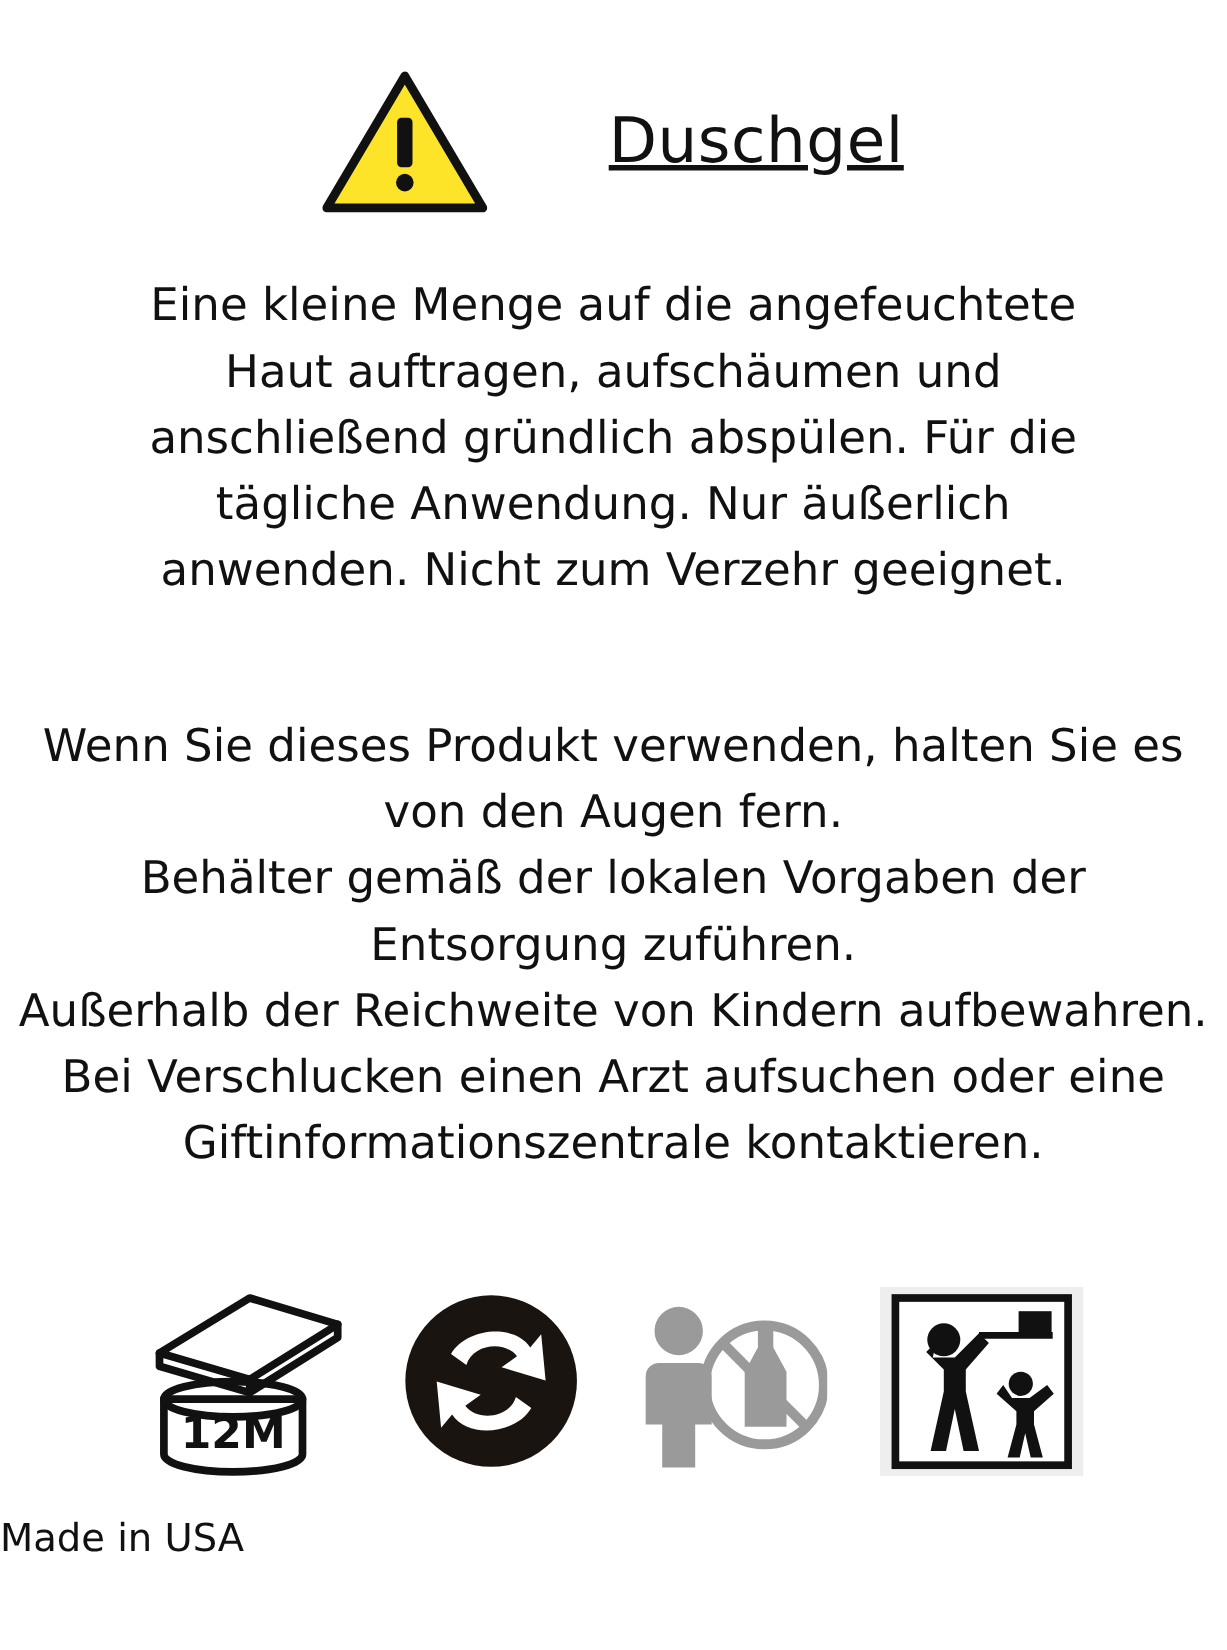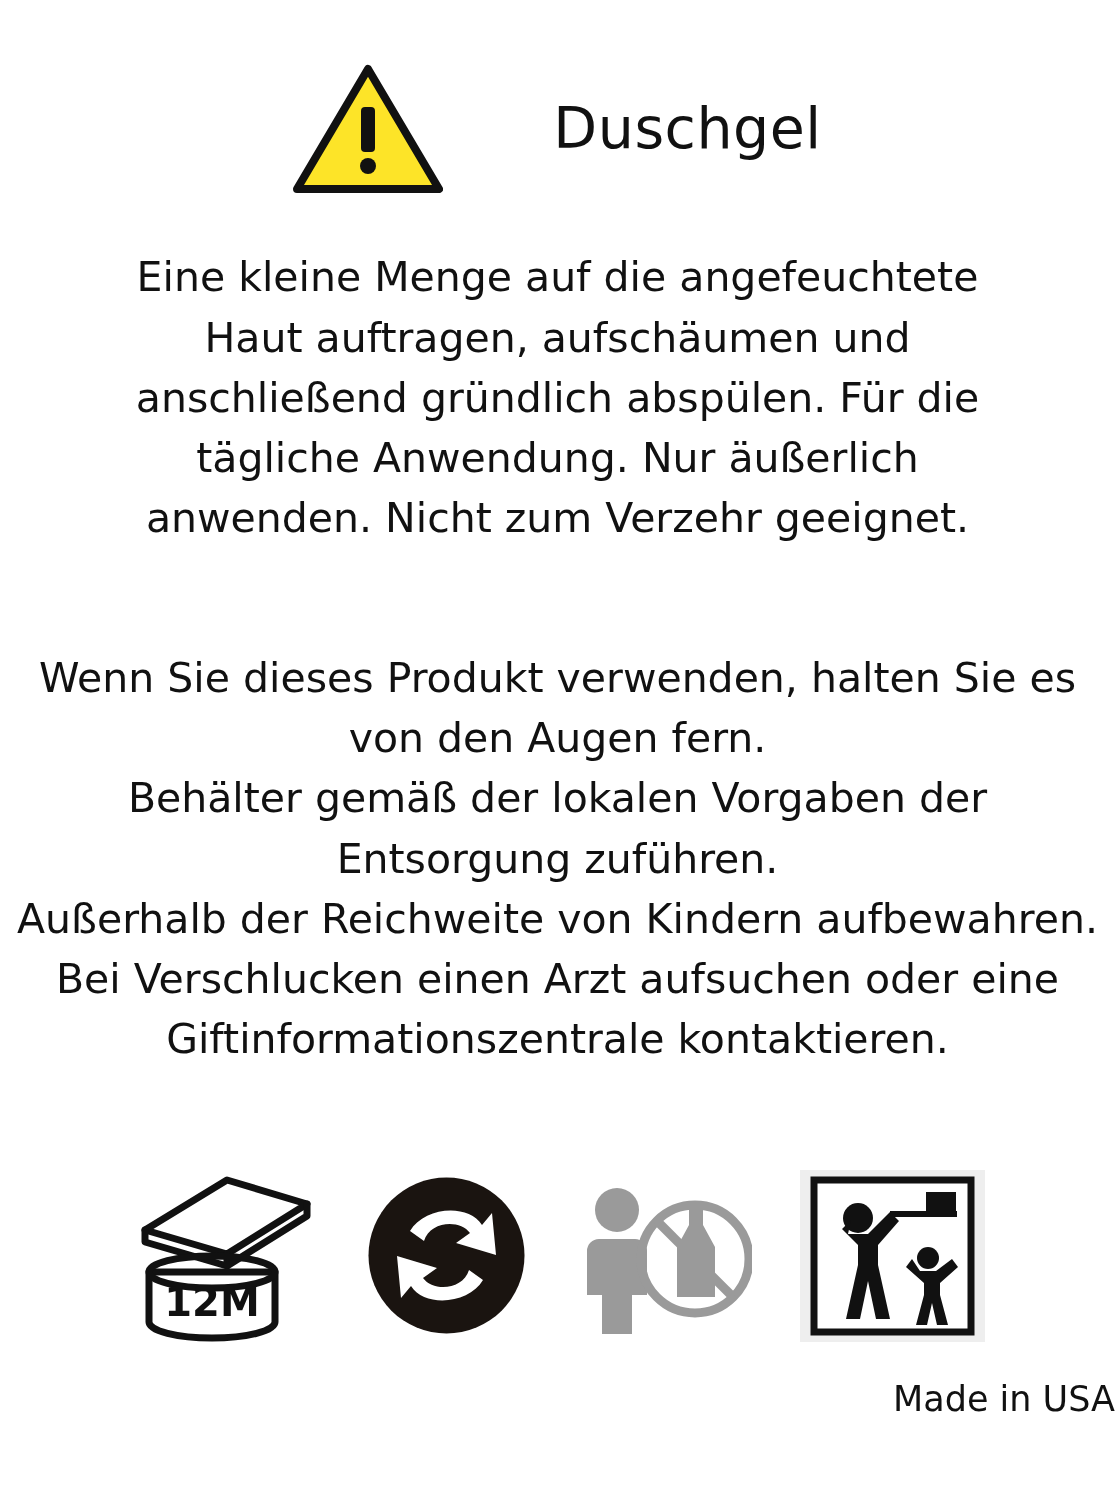--- a/index.html
+++ b/index.html
@@ -40,20 +40,21 @@
     height: 132px;
     flex: none;
   }
   .product-title {
     font-size: 57px;
     font-weight: 400;
     letter-spacing: 0.5px;
     line-height: 1;
     color: #111111;
     white-space: nowrap;
+    text-decoration: underline;
   }
 
   
   .usage-block {
     margin-top: 52px;
     width: 912px;
     text-align: center;
     font-size: 41px;
     line-height: 1.47;
     padding: 0 8px;
@@ -85,21 +86,21 @@
   }
   .picto {
     flex: none;
     display: block;
   }
   .made-in {
     position: absolute;
     top: 1378px;
     left: 0;
     width: 1115px;
-    text-align: right;
+    text-align: left;
     font-size: 35px;
     line-height: 1.2;
     color: #111111;
   }
 </style>
 </head>
 <body>
 
 <div class="label-sheet">
 

